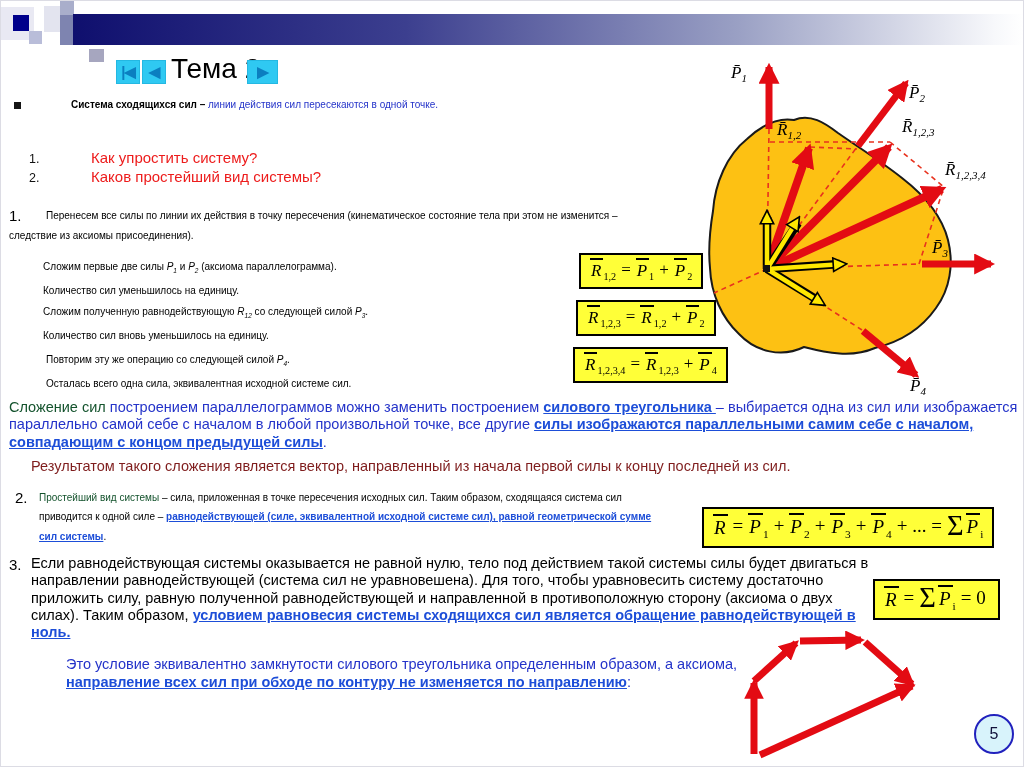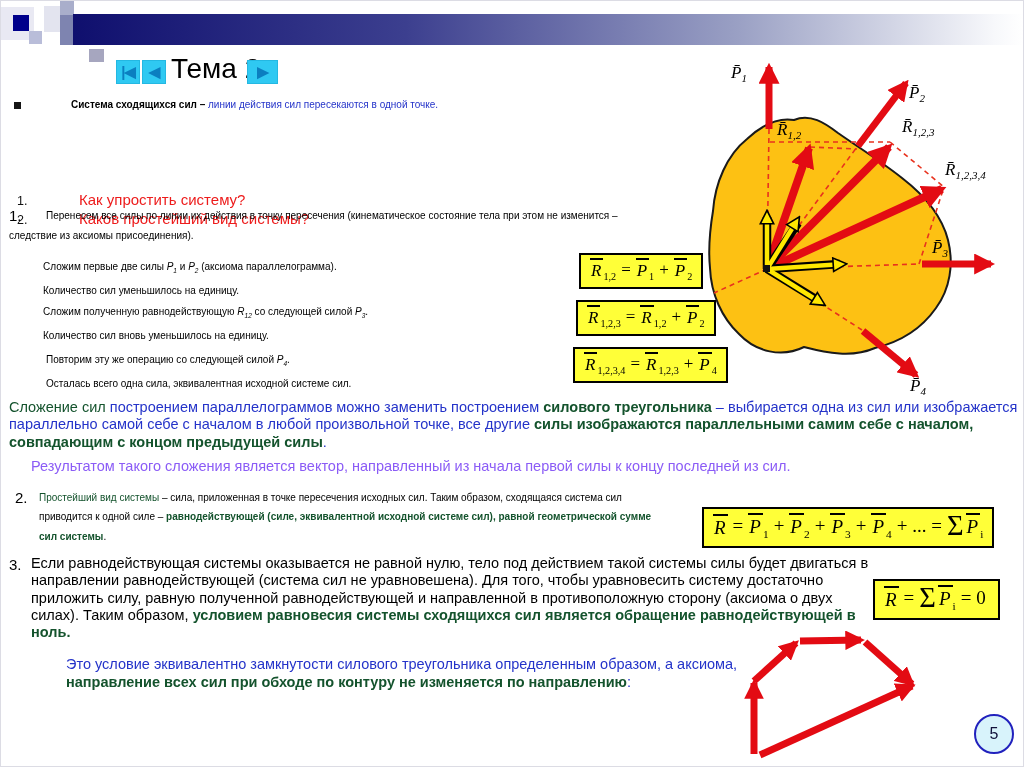--- a/index.html
+++ b/index.html
@@ -11,23 +11,23 @@
         background:linear-gradient(to right,#0f0f6e 0%,#3c3f8f 35%,#9aa0c4 70%,#f7f8fb 97%,#fff 100%);}
   .sq{position:absolute;}
   
   .nav-btn{position:absolute;top:59px;height:24px;background:#2fc9f2;border:1px solid #24b8e2;
            display:flex;align-items:center;justify-content:center;color:#0b7fc0;
            font-size:15px;font-weight:bold;cursor:pointer;box-sizing:border-box;letter-spacing:-1px;}
   .title{position:absolute;left:170px;top:52px;font-size:28px;color:#000;}
   
   .t-b{font-weight:bold;}
   .t-red{color:#14532d;}
-  .t-redb{color:#14532d;font-weight:bold;}
+  .t-redb{color:#1d4ed8;font-weight:bold;text-decoration:underline;}
   .t-blue{color:#2433c9;}
-  .t-navy{color:#8b5cf6;}
+  .t-navy{color:#7f1d1d;}
   .t-vi{font-weight:normal;font-style:italic;}
   sub{font-size:0.65em;}
   .body-text{font-size:10px;line-height:19.5px;}
   .small-text{font-size:14.5px;line-height:17.3px;}
   .italic{font-style:italic;}
   .nowrap{white-space:nowrap;}
   .qrow{height:18.6px;}
   .qnum{display:inline-block;width:62px;font-size:12.5px;color:#111;}
   .qtext{font-size:15px;color:#ed1c1c;}
   .stepnum{font-size:15px;color:#000;}
@@ -70,21 +70,21 @@
     <span>◀</span>
   </div>
   <div class="title">Тема 2</div>
   <div class="nav-btn" style="left:246px;width:31px;">
     <span>▶</span>
   </div>
 
   <div class="bullet-sq"></div>
   <div class="abs body-text nowrap" style="left:70px;top:94px;"><span class="t-b">Система сходящихся сил – </span><span class="t-blue">линии действия сил пересекаются в одной точке.</span></div>
 
-  <div class="abs" style="left:16px;top:148px;margin-top:42px;">
+  <div class="abs" style="left:28px;top:148px;">
     <div class="qrow">
       <span class="qnum">1.</span><span class="qtext">Как упростить систему?</span>
     </div>
     <div class="qrow">
       <span class="qnum">2.</span><span class="qtext">Каков простейший вид системы?</span>
     </div>
   </div>
 
   <span class="abs stepnum" style="left:8px;top:206px;">1.</span>
   <div class="abs body-text" style="left:8px;top:205px;width:655px;text-indent:37px;">Перенесем все силы по линии их действия в точку пересечения (кинематическое состояние тела при этом не изменится – следствие из аксиомы присоединения).</div>

